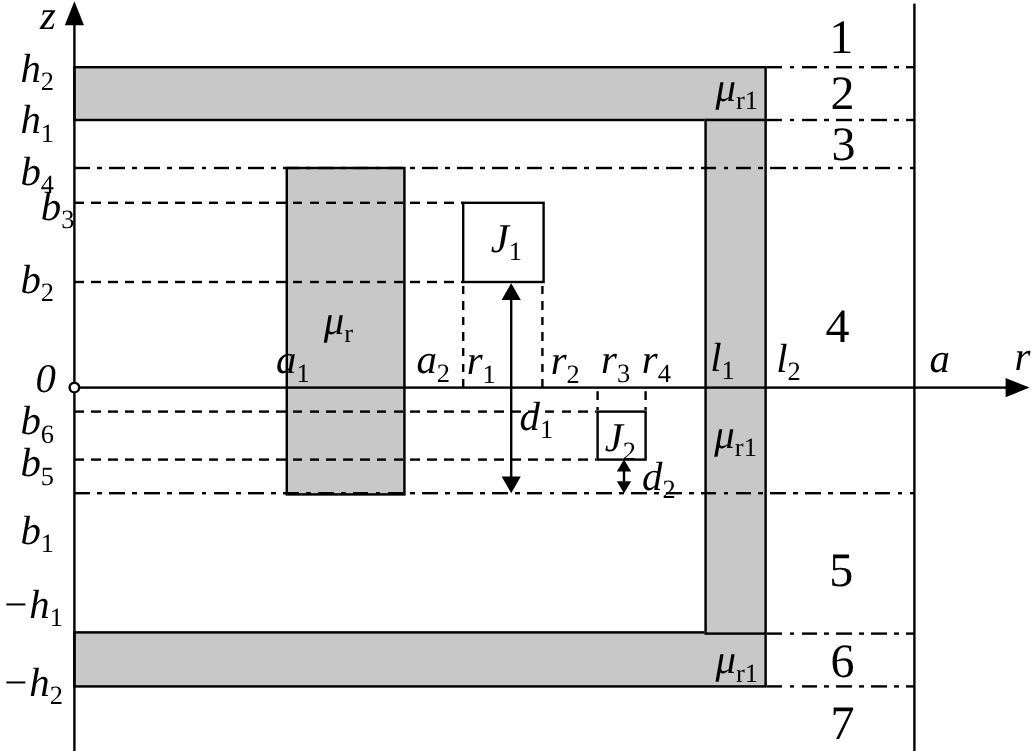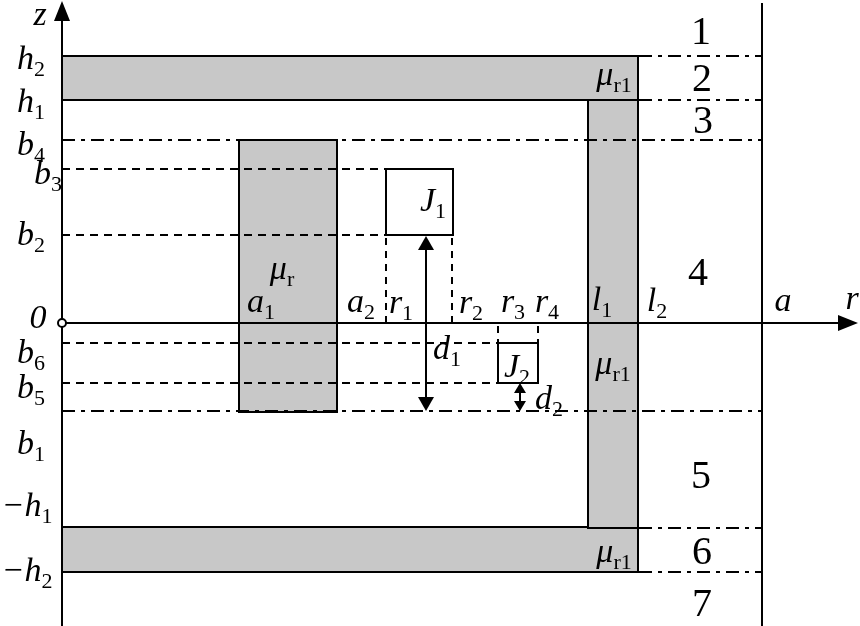--- a/index.html
+++ b/index.html
@@ -78,36 +78,36 @@
   <div class="lbl" style="left:31px;top:101px"><span>h</span><sub>1</sub></div>
   <div class="lbl" style="left:31px;top:144px"><span>b</span><sub>4</sub></div>
   <div class="lbl" style="left:48px;top:173px"><span>b</span><sub>3</sub></div>
   <div class="lbl" style="left:31px;top:234px"><span>b</span><sub>2</sub></div>
   <div class="lbl" style="left:31px;top:352px"><span>b</span><sub>6</sub></div>
   <div class="lbl" style="left:31px;top:387px"><span>b</span><sub>5</sub></div>
   <div class="lbl" style="left:31px;top:443px"><span>b</span><sub>1</sub></div>
   <div class="lbl" style="left:27px;top:505px"><span>−h</span><sub>1</sub></div>
   <div class="lbl" style="left:27px;top:570px"><span>−h</span><sub>2</sub></div>
 
-  <div class="lbl" style="left:261px;top:301px"><span>a</span><sub>1</sub></div>
+  <div class="lbl" style="left:244px;top:301px"><span>a</span><sub>1</sub></div>
   <div class="lbl" style="left:361px;top:301px"><span>a</span><sub>2</sub></div>
   <div class="lbl" style="left:401px;top:302px"><span>r</span><sub>1</sub></div>
   <div class="lbl" style="left:471px;top:302px"><span>r</span><sub>2</sub></div>
   <div class="lbl" style="left:513px;top:301px"><span>r</span><sub>3</sub></div>
   <div class="lbl" style="left:547px;top:301px"><span>r</span><sub>4</sub></div>
   <div class="lbl" style="left:602px;top:299px"><span>l</span><sub>1</sub></div>
   <div class="lbl" style="left:657px;top:300px"><span>l</span><sub>2</sub></div>
   <div class="lbl" style="left:783px;top:300px"><span>a</span></div>
 
   <div class="lbl" style="left:282px;top:268px"><span>μ</span><sub>r</sub></div>
   <div class="lbl" style="left:614px;top:74px"><span>μ</span><sub>r1</sub></div>
   <div class="lbl" style="left:613px;top:363px"><span>μ</span><sub>r1</sub></div>
   <div class="lbl" style="left:614px;top:551px"><span>μ</span><sub>r1</sub></div>
 
-  <div class="lbl" style="left:433px;top:200px"><span>J</span><sub>1</sub></div>
+  <div class="lbl" style="left:422px;top:200px"><span>J</span><sub>1</sub></div>
   <div class="lbl" style="left:517px;top:366px"><span>J</span><sub>2</sub></div>
   <div class="lbl" style="left:447px;top:348px"><span>d</span><sub>1</sub></div>
   <div class="lbl" style="left:549px;top:398px"><span>d</span><sub>2</sub></div>
 
   <div class="lbl num" style="left:701px;top:31px"><span>1</span></div>
   <div class="lbl num" style="left:702px;top:78px"><span>2</span></div>
   <div class="lbl num" style="left:703px;top:120px"><span>3</span></div>
   <div class="lbl num" style="left:698px;top:272px"><span>4</span></div>
   <div class="lbl num" style="left:701px;top:475px"><span>5</span></div>
   <div class="lbl num" style="left:702px;top:551px"><span>6</span></div>

